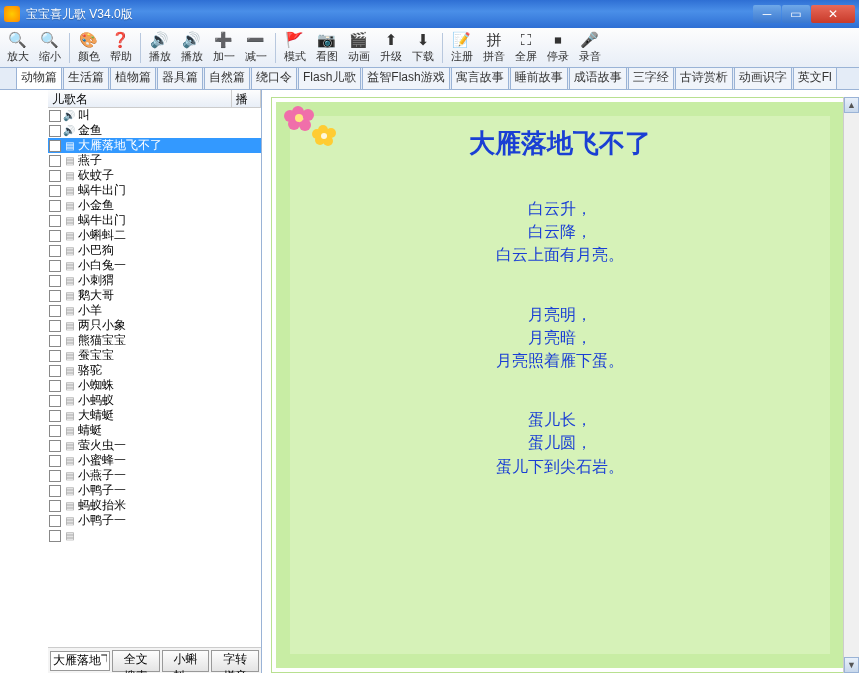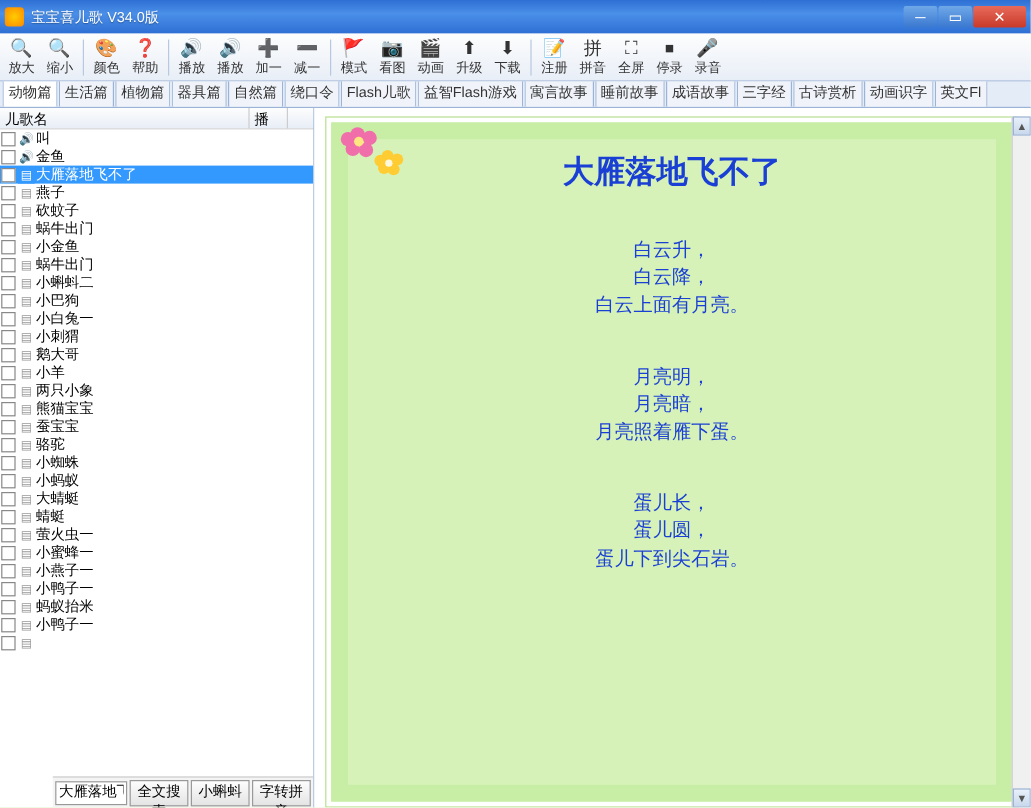--- a/index.html
+++ b/index.html
@@ -14,27 +14,27 @@
 .winbtn.min, .winbtn.max { background: linear-gradient(#6fa8e8,#3a78d0); }
 .winbtn.close { background: linear-gradient(#e86a5a,#c83a2a); width: 44px; }
 
 
 .toolbar { height: 40px; background: linear-gradient(#fdfdfd,#e8eef7); border-bottom: 1px solid #9ab3d6; display: flex; align-items: center; padding: 0 2px; overflow: hidden; }
 .tbtn { width: 32px; display: flex; flex-direction: column; align-items: center; justify-content: center; cursor: pointer; font-size: 11px; color: #333; padding: 0 1px; }
 .tbtn .ico { width: 18px; height: 18px; display: flex; align-items: center; justify-content: center; font-size: 15px; }
 .tsep { width: 1px; height: 30px; background: #b8c8de; margin: 0 3px; }
 
 
-.tabs { height: 22px; background: #e4ecf7; border-bottom: 1px solid #9ab3d6; display: flex; align-items: flex-end; padding-left: 2px; overflow: hidden; }
+.tabs { height: 22px; background: #e4ecf7; border-bottom: 1px solid #9ab3d6; display: flex; align-items: flex-end; padding-left: 16px; overflow: hidden; }
 .tab { padding: 3px 4px; font-size: 12px; color: #333; border: 1px solid #9ab3d6; border-bottom: none; background: #f0f4fa; margin-right: 1px; cursor: pointer; white-space: nowrap; border-radius: 3px 3px 0 0; }
 .tab.active { background: #fff; font-weight: normal; }
 
 
 .main { display: flex; height: 583px; }
-.leftpanel { width: 262px; display: flex; flex-direction: column; border-right: 1px solid #9ab3d6; }
+.leftpanel { width: 262px; display: flex; flex-direction: column; border-right: 1px solid #9ab3d6; padding-left: 48px; }
 .listhead { height: 18px; background: linear-gradient(#fdfdfd,#e8eef7); border-bottom: 1px solid #ccc; display: flex; font-size: 12px; }
 .listhead .col { border-right: 1px solid #ccc; padding: 1px 4px; }
 .listhead .col:first-child { width: 208px; }
 .listhead .col:last-child { width: 32px; }
 
 .songlist { flex: 1; overflow-y: scroll; background: #fff; }
 .songlist::-webkit-scrollbar { width: 16px; }
 .songlist::-webkit-scrollbar-track { background: #f0f0f0; border-left: 1px solid #ccc; }
 .songlist::-webkit-scrollbar-thumb { background: linear-gradient(90deg,#d8e4f2,#b8cce4); border: 1px solid #8aa8cc; border-radius: 2px; }
 .row { display: flex; align-items: center; height: 15px; padding: 0 1px; cursor: pointer; font-size: 12px; }
@@ -44,21 +44,21 @@
 .rico.audio { color: #2a7ad0; }
 .rico.doc { color: #999; }
 .rico.text { color: #444; }
 .row .name { white-space: nowrap; overflow: hidden; }
 .row.selected .rico.text { background: #3399ff; color: #fff; }
 .row.selected .rico { color: #fff; }
 
 .radiobar { height: 22px; border-top: 1px solid #ccc; display: flex; align-items: center; padding: 0 3px; font-size: 12px; gap: 3px; background: #f4f4f4; }
 .radiobar input[type=radio], .radiobar input[type=checkbox] { margin: 0 1px 0 2px; }
 
-.btnbar { height: 26px; border-top: 1px solid #ccc; display: flex; align-items: center; padding: 2px; gap: 2px; background: #f4f4f4; margin-left: 44px; }
+.btnbar { height: 26px; border-top: 1px solid #ccc; display: flex; align-items: center; padding: 2px; gap: 2px; background: #f4f4f4; }
 .txtin { width: 60px; height: 20px; border: 1px solid #999; padding: 0 2px; font-size: 12px; }
 .sbtn { height: 22px; padding: 0 5px; border: 1px solid #999; background: linear-gradient(#fdfdfd,#e4e4e4); cursor: pointer; font-size: 12px; }
 
 
 .viewer { flex: 1; background: #fff; display: flex; padding: 7px 0 0 9px; position: relative; }
 .viewer-frame { border: 1px solid #b8e090; background: #fff; width: 578px; height: 576px; position: relative; overflow: hidden; }
 .viewer-border { position: absolute; inset: 4px; border: 14px solid #c8eda4; background: #d6f2b8; }
 .viewer-content { position: absolute; inset: 18px; text-align: center; }
 .song-title { color: #1a3fd4; font-size: 26px; font-weight: bold; margin-top: 10px; font-family: SimSun; }
 .stanza { color: #1a3fd4; font-size: 16px; font-family: SimSun; margin-top: 36px; line-height: 1.45; }

